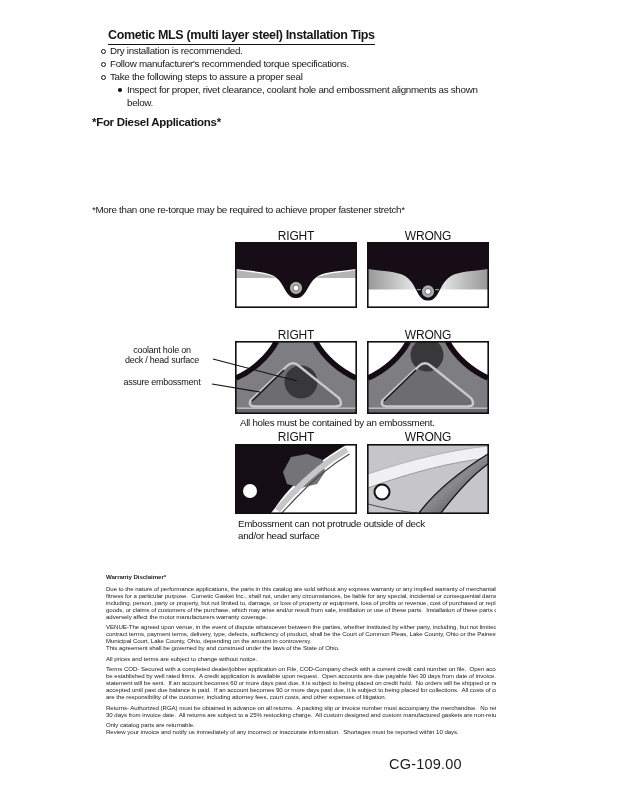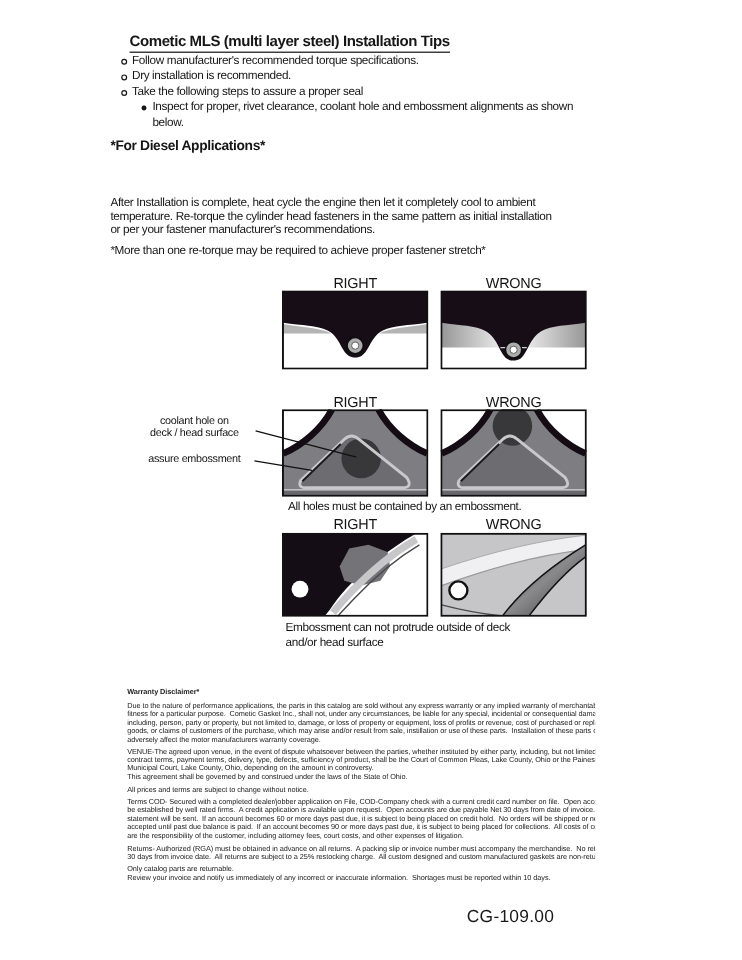--- a/index.html
+++ b/index.html
@@ -40,30 +40,27 @@
 </style>
 </head>
 <body>
 
 <div id="page">
 
   <div class="abs" style="left:108px;top:25px;">
     <span class="title">Cometic MLS (multi layer steel) Installation Tips</span>
   </div>
   <ul class="tips abs" style="left:101px;top:44px;">
+    <li class="lvl1">Dry installation is recommended.</li>
     <li class="lvl1">Follow manufacturer's recommended torque specifications.</li>
-    <li class="lvl1">Dry installation is recommended.</li>
     <li class="lvl1">Take the following steps to assure a proper seal</li>
     <li class="lvl2">Inspect for proper, rivet clearance, coolant hole and embossment alignments as shown below.</li>
   </ul>
 
   <div class="abs h2" style="left:92px;top:116px;">*For Diesel Applications*</div>
-  <div class="abs body-par" style="left:92px;top:165px;">After Installation is complete, heat cycle the engine then let it completely cool to ambient
-temperature. Re-torque the cylinder head fasteners in the same pattern as initial installation
-or per your fastener manufacturer's recommendations.</div>
   <div class="abs body-par" style="left:92px;top:205px;">*More than one re-torque may be required to achieve proper fastener stretch*</div>
 
   <div class="abs hdr" style="left:296px;top:229px;">RIGHT</div>
   <div class="abs hdr" style="left:428px;top:229px;">WRONG</div>
 
   <svg class="panel" style="left:235px;top:242px;" width="122" height="66" viewBox="0 0 122 66">
     <rect x="0" y="0" width="122" height="66" fill="#ffffff"></rect>
     <rect x="1" y="36" width="120" height="29" fill="#ffffff"></rect>
     <path d="M1,28 C13,30.5 27,30.5 38,34.5 L41,36 L1,36 Z" fill="#b4b4b4"></path>
     <path d="M121,28 C109,30.5 95,30.5 84,34.5 L81,36 L121,36 Z" fill="#b4b4b4"></path>

